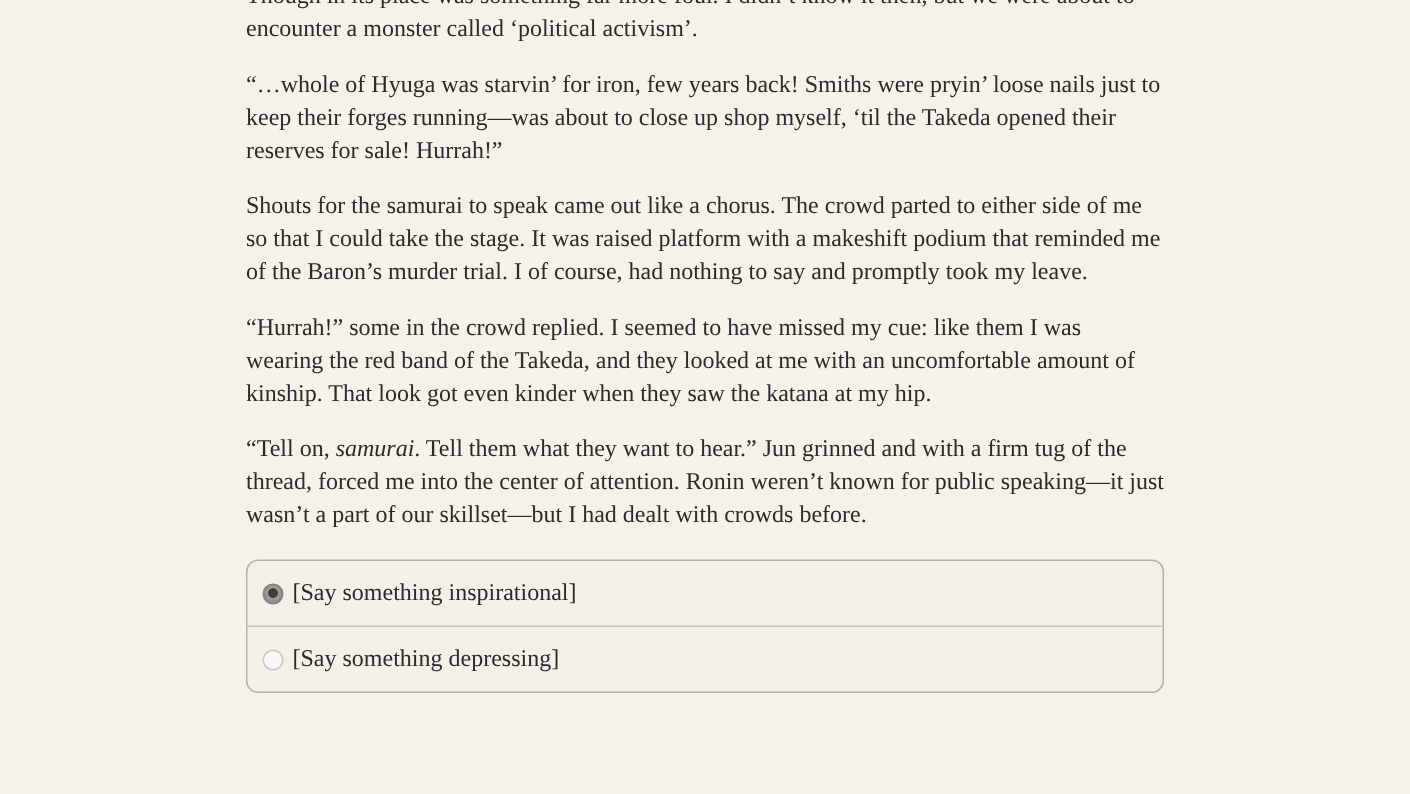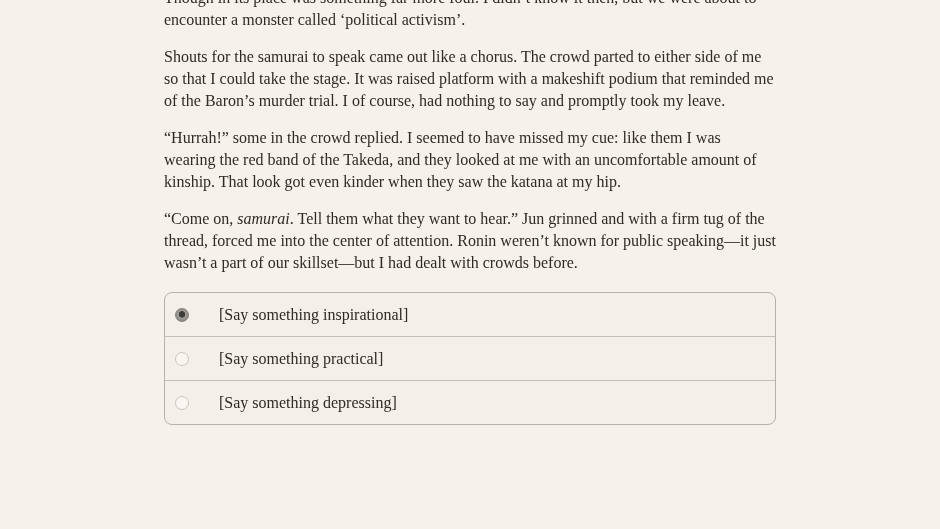--- a/index.html
+++ b/index.html
@@ -35,21 +35,20 @@
     border-radius: 8px;
     background: #f3efe9;
     overflow: hidden;
   }
   .choice {
     display: flex;
     align-items: center;
     height: 43px;
     padding: 0 14px 0 10px;
     cursor: pointer;
-    gap: 24px;
   }
   .choice + .choice {
     border-top: 1px solid #c6c2bb;
   }
   .radio {
     flex: none;
     width: 14px;
     height: 14px;
     border-radius: 50%;
     margin-right: 6px;
@@ -68,31 +67,28 @@
     line-height: 22px;
     color: #2e2b26;
   }
 </style>
 </head>
 <body>
 
 <div class="content">
   <div class="paragraphs">
       <p><span>Though in its place was something far more foul. I didn’t know it then, but we were about to encounter a monster called ‘political activism’.</span></p>
+      <p><span>“…whole of Hyuga was starvin’ for iron, few years back! Smiths were pryin’ loose nails just to keep their forges running—was about to close up shop myself, ‘til the Takeda opened their reserves for sale! Hurrah!”</span></p>
       <p><span>Shouts for the samurai to speak came out like a chorus. The crowd parted to either side of me so that I could take the stage. It was raised platform with a makeshift podium that reminded me of the Baron’s murder trial. I of course, had nothing to say and promptly took my leave.</span></p>
       <p><span>“Hurrah!” some in the crowd replied. I seemed to have missed my cue: like them I was wearing the red band of the Takeda, and they looked at me with an uncomfortable amount of kinship. That look got even kinder when they saw the katana at my hip.</span></p>
-      <p><span>“Come on, </span><em>samurai</em><span>. Tell them what they want to hear.” Jun grinned and with a firm tug of the thread, forced me into the center of attention. Ronin weren’t known for public speaking—it just wasn’t a part of our skillset—but I had dealt with crowds before.</span></p>
+      <p><span>“Tell on, </span><em>samurai</em><span>. Tell them what they want to hear.” Jun grinned and with a firm tug of the thread, forced me into the center of attention. Ronin weren’t known for public speaking—it just wasn’t a part of our skillset—but I had dealt with crowds before.</span></p>
     </div>
   <div class="choices">
       <div class="choice">
         <span class="radio on"></span>
         <span class="choice-label">[Say something inspirational]</span>
-      </div>
-      <div class="choice">
-        <span class="radio off"></span>
-        <span class="choice-label">[Say something practical]</span>
       </div>
       <div class="choice">
         <span class="radio off"></span>
         <span class="choice-label">[Say something depressing]</span>
       </div>
     </div>
 </div>
 
 </body></html>

